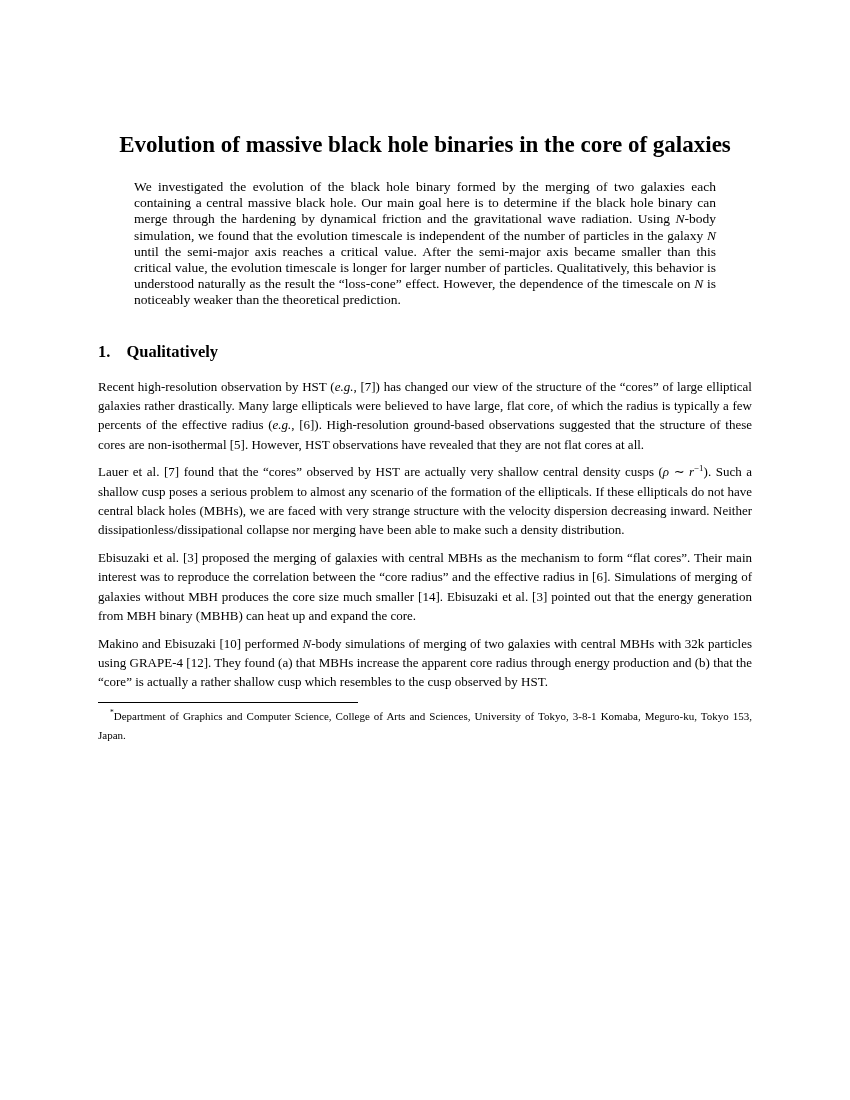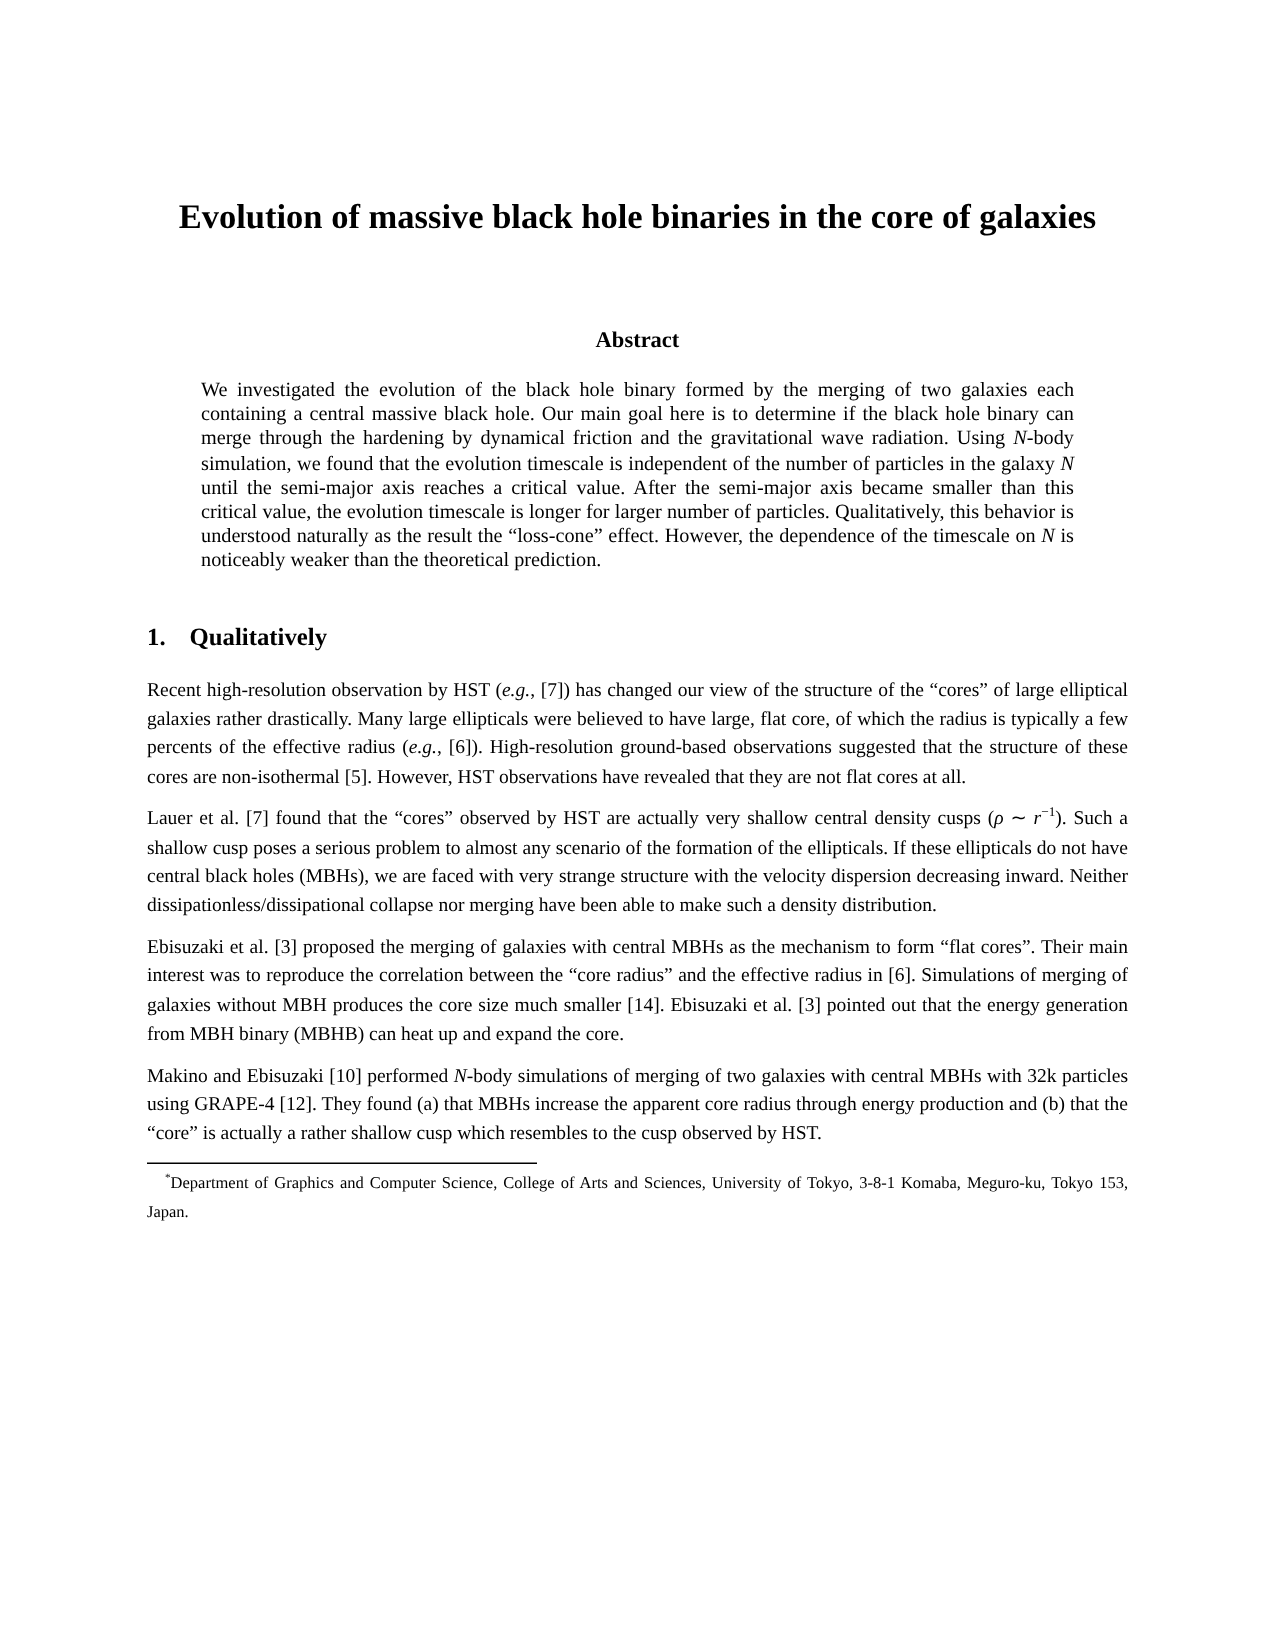--- a/index.html
+++ b/index.html
@@ -74,21 +74,20 @@
 </style>
 </head>
 <body>
 
 <div class="page">
   <div class="content">
 
     <h1 class="title">Evolution of massive black hole binaries in the core of galaxies</h1>
 
 
-    <div class="abstract-heading">Abstract</div>
 
     <p class="abstract-body"><span>We investigated the evolution of the black hole binary formed by the merging of two galaxies each containing a central massive black hole. Our main goal here is to determine if the black hole binary can merge through the hardening by dynamical friction and the gravitational wave radiation. Using </span><span class="seg-italic">N</span><span>-body simulation, we found that the evolution timescale is independent of the number of particles in the galaxy </span><span class="seg-italic">N</span><span> until the semi-major axis reaches a critical value. After the semi-major axis became smaller than this critical value, the evolution timescale is longer for larger number of particles. Qualitatively, this behavior is understood naturally as the result the “loss-cone” effect. However, the dependence of the timescale on </span><span class="seg-italic">N</span><span> is noticeably weaker than the theoretical prediction.</span></p>
 
     <h2 class="section-heading">
       <span class="sec-num">1.</span><span class="sec-title">Qualitatively</span>
     </h2>
 
     <p class="body-par first"><span>Recent high-resolution observation by HST (</span><span class="seg-italic">e.g.</span><span>, [7]) has changed our view of the structure of the “cores” of large elliptical galaxies rather drastically. Many large ellipticals were believed to have large, flat core, of which the radius is typically a few percents of the effective radius (</span><span class="seg-italic">e.g.</span><span>, [6]). High-resolution ground-based observations suggested that the structure of these cores are non-isothermal [5]. However, HST observations have revealed that they are not flat cores at all.</span></p>
 
     <p class="body-par"><span>Lauer et al. [7] found that the “cores” observed by HST are actually very shallow central density cusps (</span><span class="seg-italic">ρ</span><span> ∼ </span><span class="seg-italic">r</span><span class="seg-sup">−1</span><span>). Such a shallow cusp poses a serious problem to almost any scenario of the formation of the ellipticals. If these ellipticals do not have central black holes (MBHs), we are faced with very strange structure with the velocity dispersion decreasing inward. Neither dissipationless/dissipational collapse nor merging have been able to make such a density distribution.</span></p>

